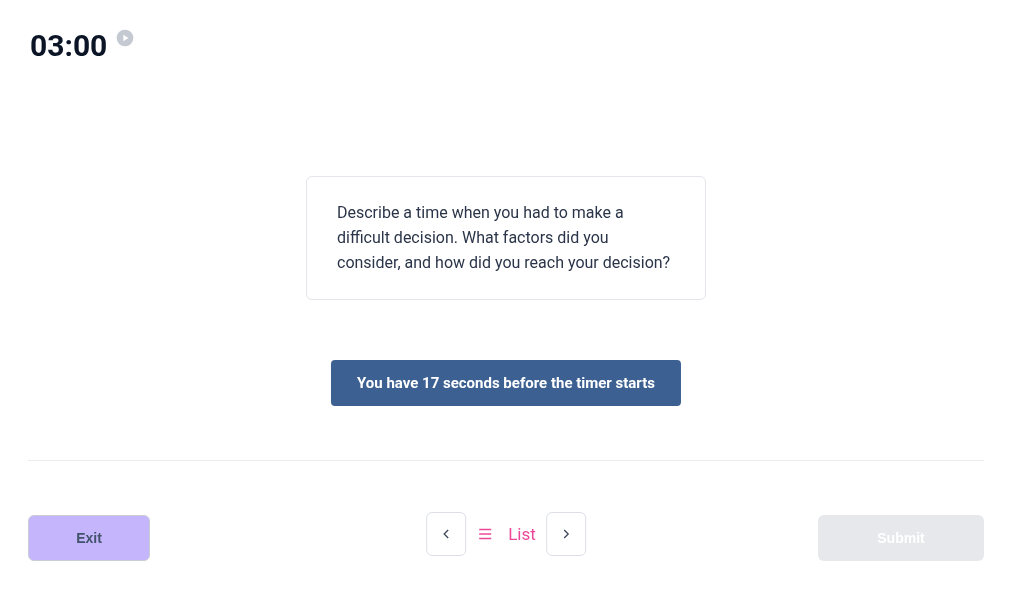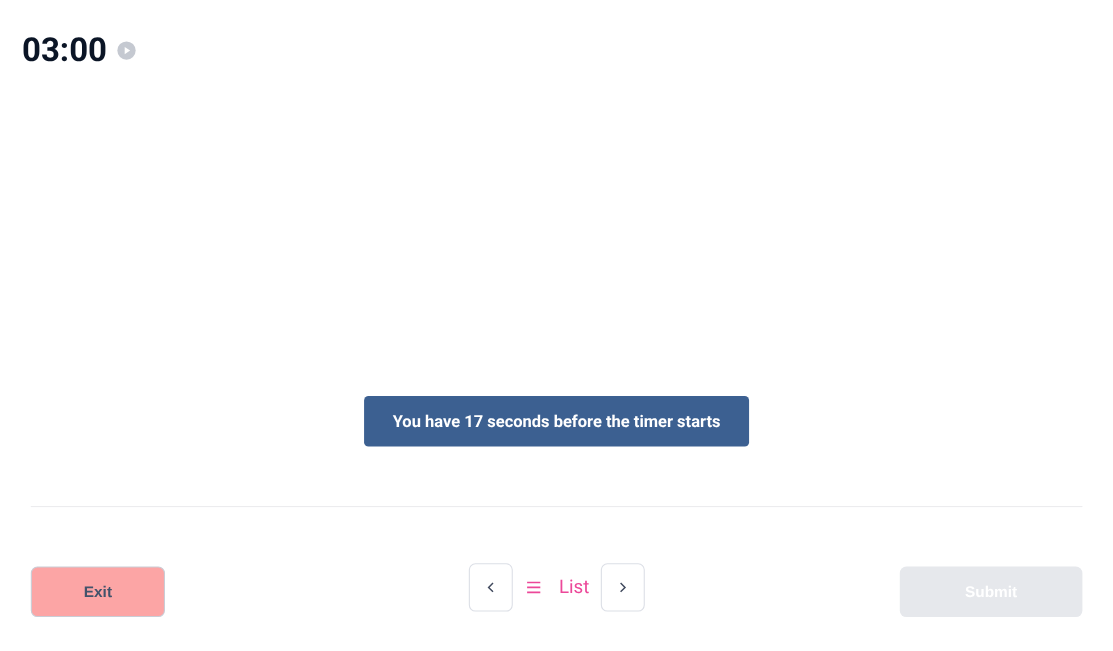--- a/index.html
+++ b/index.html
@@ -11,23 +11,22 @@
       color: #1a1f36;
     }
     .page {
       width: 1012px;
       height: 592px;
       position: relative;
     }
     .timer-row {
       position: absolute;
       top: 28px;
-      left: 20px;
-      display: flex;
-      align-items: center;
+      left: 30px;
+      display: flex;
       gap: 8px;
     }
     .timer-text {
       font-size: 30px;
       font-weight: 700;
       color: #0b1526;
       letter-spacing: 0;
     }
     .play-btn {
       width: 20px;
@@ -90,21 +89,21 @@
       left: 28px;
       right: 28px;
       bottom: 28px;
       display: flex;
       align-items: center;
       justify-content: space-between;
     }
     .exit-btn {
       width: 122px;
       height: 46px;
-      background: #fca5a5;
+      background: #c4b5fd;
       border: 1px solid #c9cdd6;
       border-radius: 6px;
       font-size: 14px;
       font-weight: 700;
       color: #42536b;
       cursor: pointer;
     }
     .center-nav {
       position: absolute;
       left: 50%;
@@ -159,20 +158,23 @@
     <span class="timer-text">03:00</span>
     <span class="play-btn">
       <svg width="20" height="20" viewBox="0 0 24 24" fill="currentColor">
         <circle cx="12" cy="12" r="10" fill="currentColor"></circle>
         <path d="M10 8 L16 12 L10 16 Z" fill="#ffffff"></path>
       </svg>
     </span>
   </div>
 
 
+  <div class="prompt-card">
+    <p>Describe a time when you had to make a difficult decision. What factors did you consider, and how did you reach your decision?</p>
+  </div>
 
   <div class="countdown-banner">You have 17 seconds before the timer starts</div>
 
   <div class="divider"></div>
 
   <div class="footer">
     <button class="exit-btn">Exit</button>
 
     <div class="center-nav">
       <button class="nav-btn">

